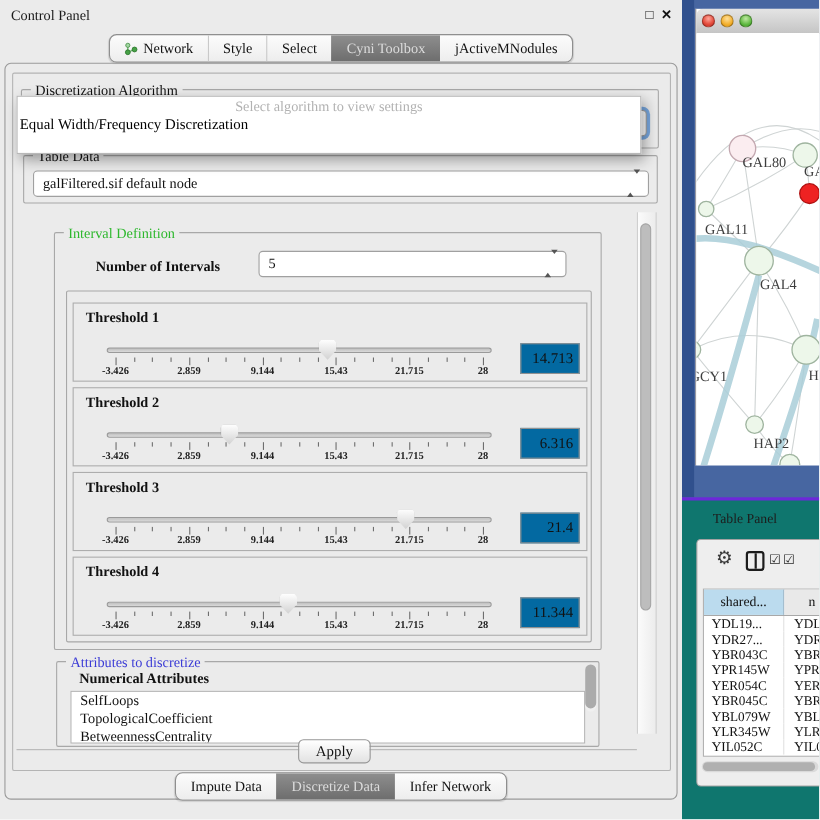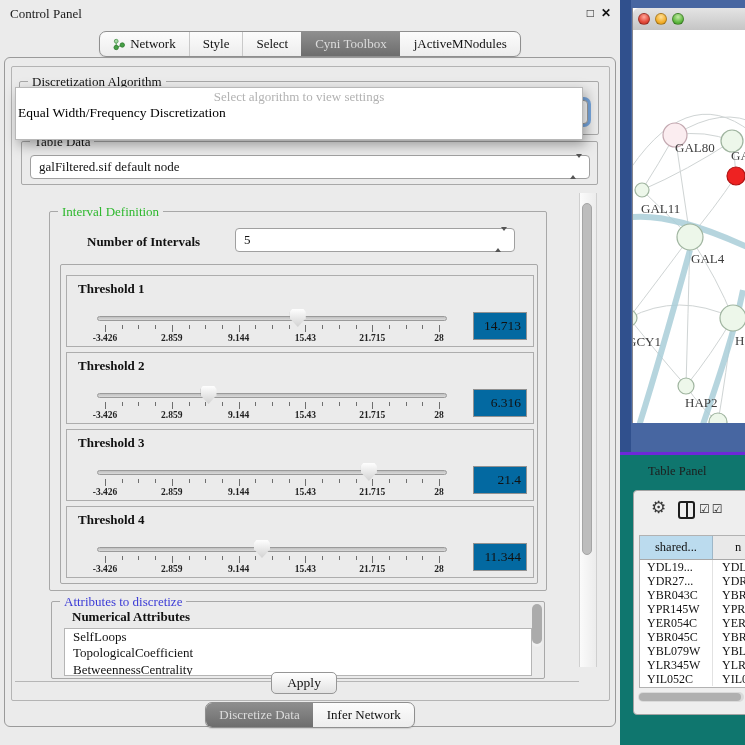--- a/index.html
+++ b/index.html
@@ -363,20 +363,23 @@
 
       <div class="vscroll">
         <div class="vthumb"></div>
       </div>
 
       <div class="applybtn">Apply</div>
     </div>
 
     <div class="tabs-row tabs-bottom">
       <div class="tabgroup" id="bottom-tabs">
+          <div class="tab">
+            <span>Impute Data</span>
+          </div>
           <div class="tab active">
             <span>Discretize Data</span>
           </div>
           <div class="tab">
             <span>Infer Network</span>
           </div>
         </div>
     </div>
   </div>
 

